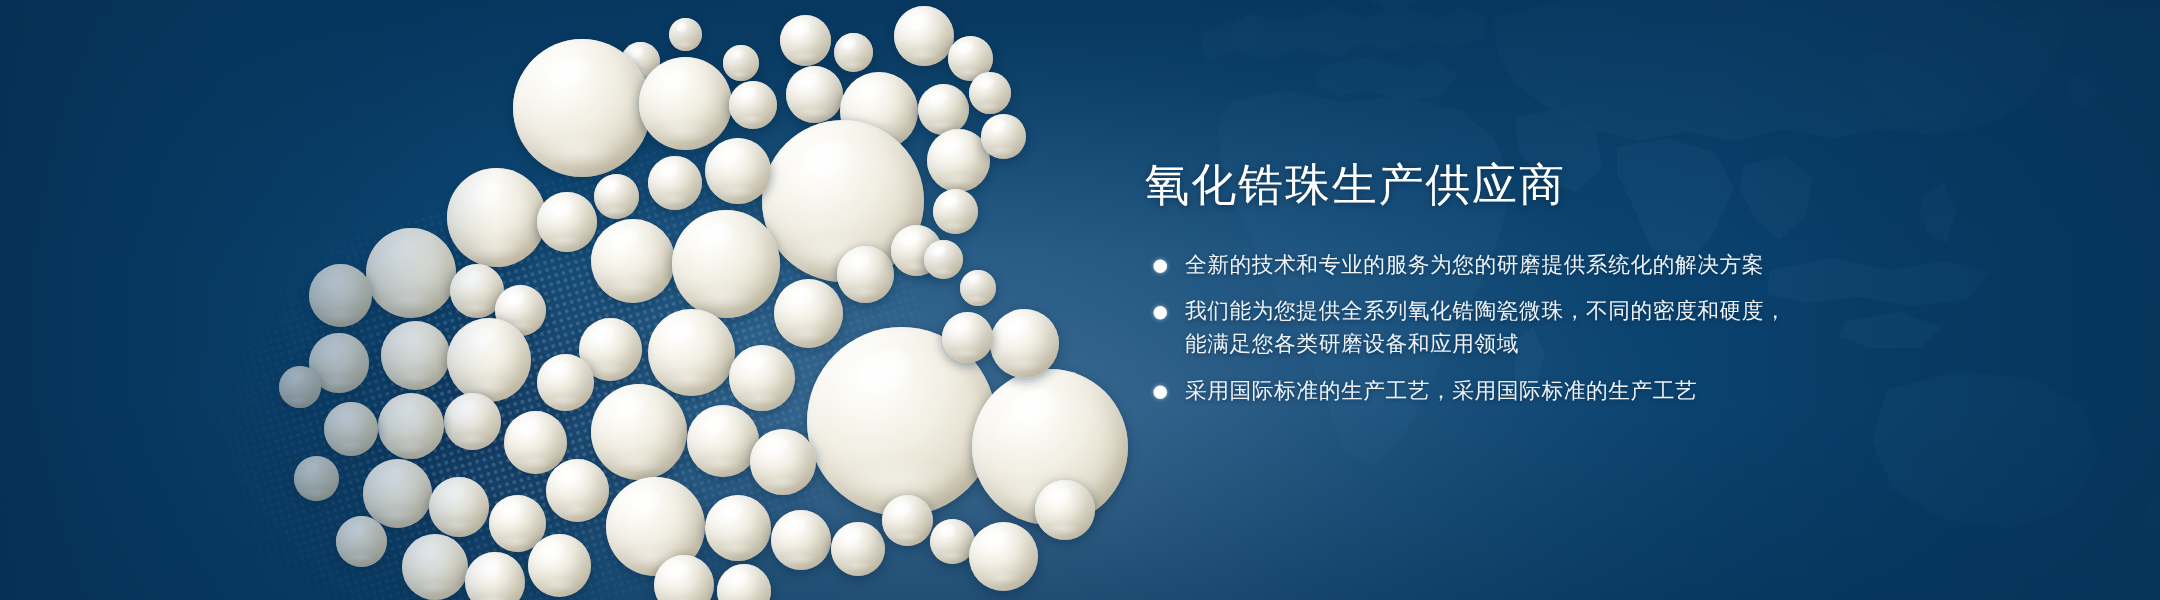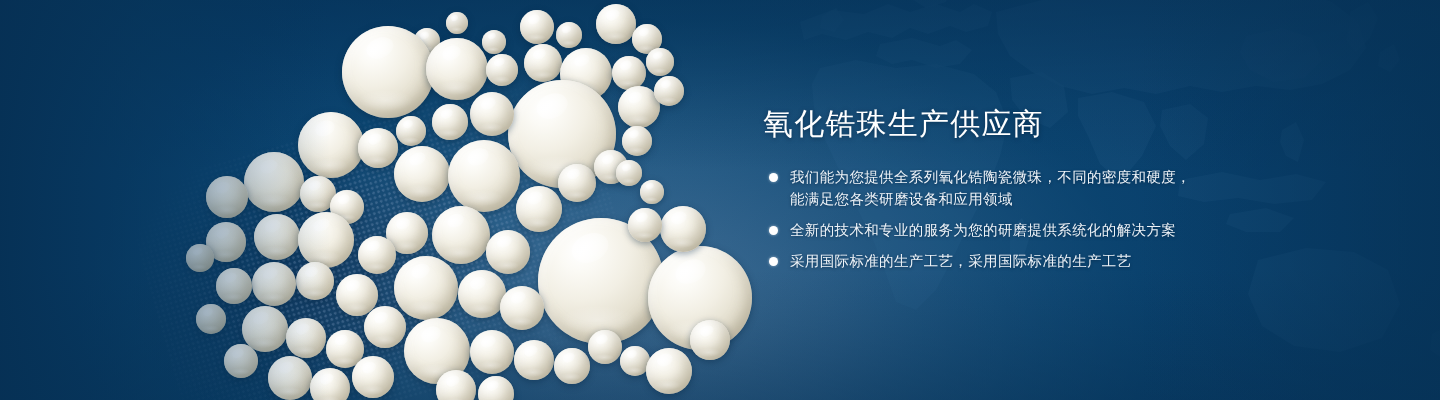--- a/index.html
+++ b/index.html
@@ -285,27 +285,27 @@
   <div class="vignette-right"></div>
 
   <div class="content">
 
     <h1 class="headline">氧化锆珠生产供应商</h1>
 
     <ul class="bullets">
 
       <li class="bullet">
         <span class="dot"></span>
+        <span class="l1">全新的技术和专业的服务为您的研磨提供系统化的解决方案</span>
+      </li>
+
+      <li class="bullet">
+        <span class="dot"></span>
         <span class="l1">我们能为您提供全系列氧化锆陶瓷微珠，不同的密度和硬度，</span>
         <span class="l2">能满足您各类研磨设备和应用领域</span>
-      </li>
-
-      <li class="bullet">
-        <span class="dot"></span>
-        <span class="l1">全新的技术和专业的服务为您的研磨提供系统化的解决方案</span>
       </li>
 
       <li class="bullet">
         <span class="dot"></span>
         <span class="l1">采用国际标准的生产工艺，采用国际标准的生产工艺</span>
       </li>
 
     </ul>
   </div>
 

